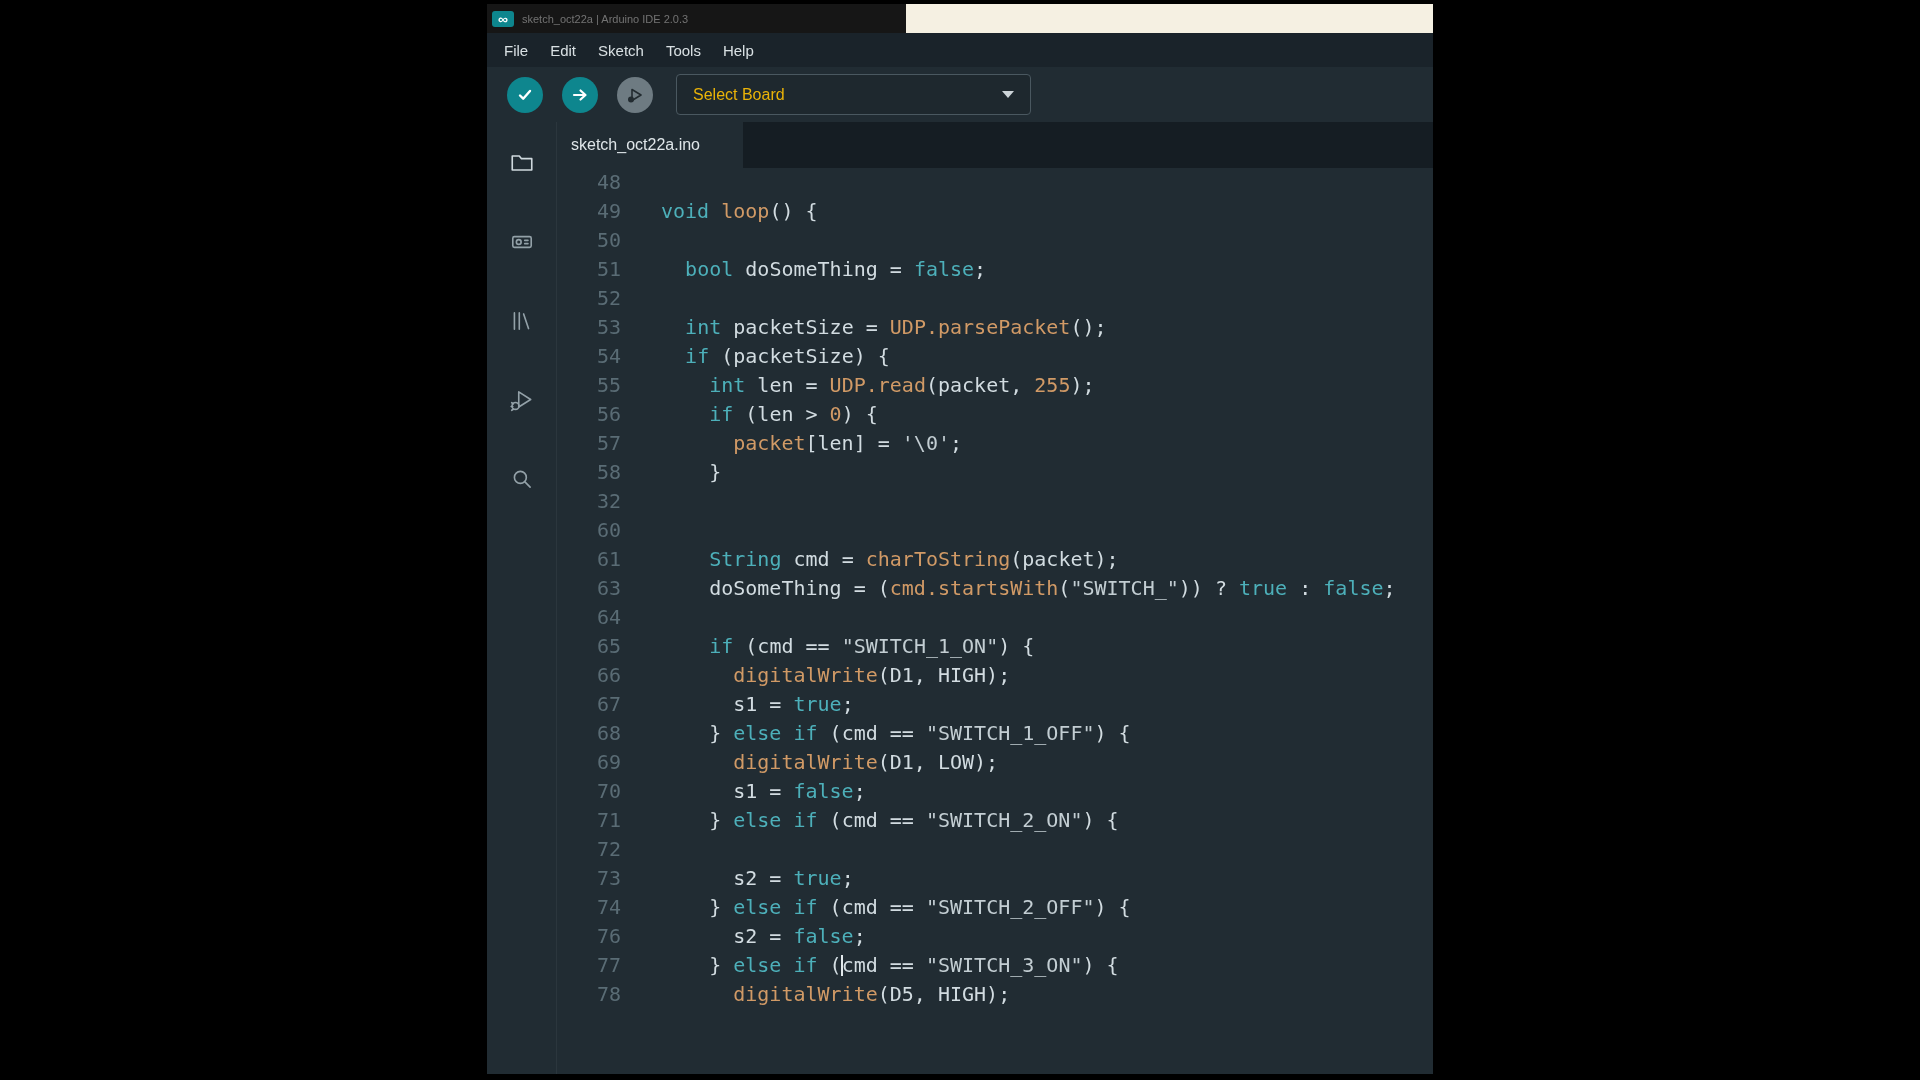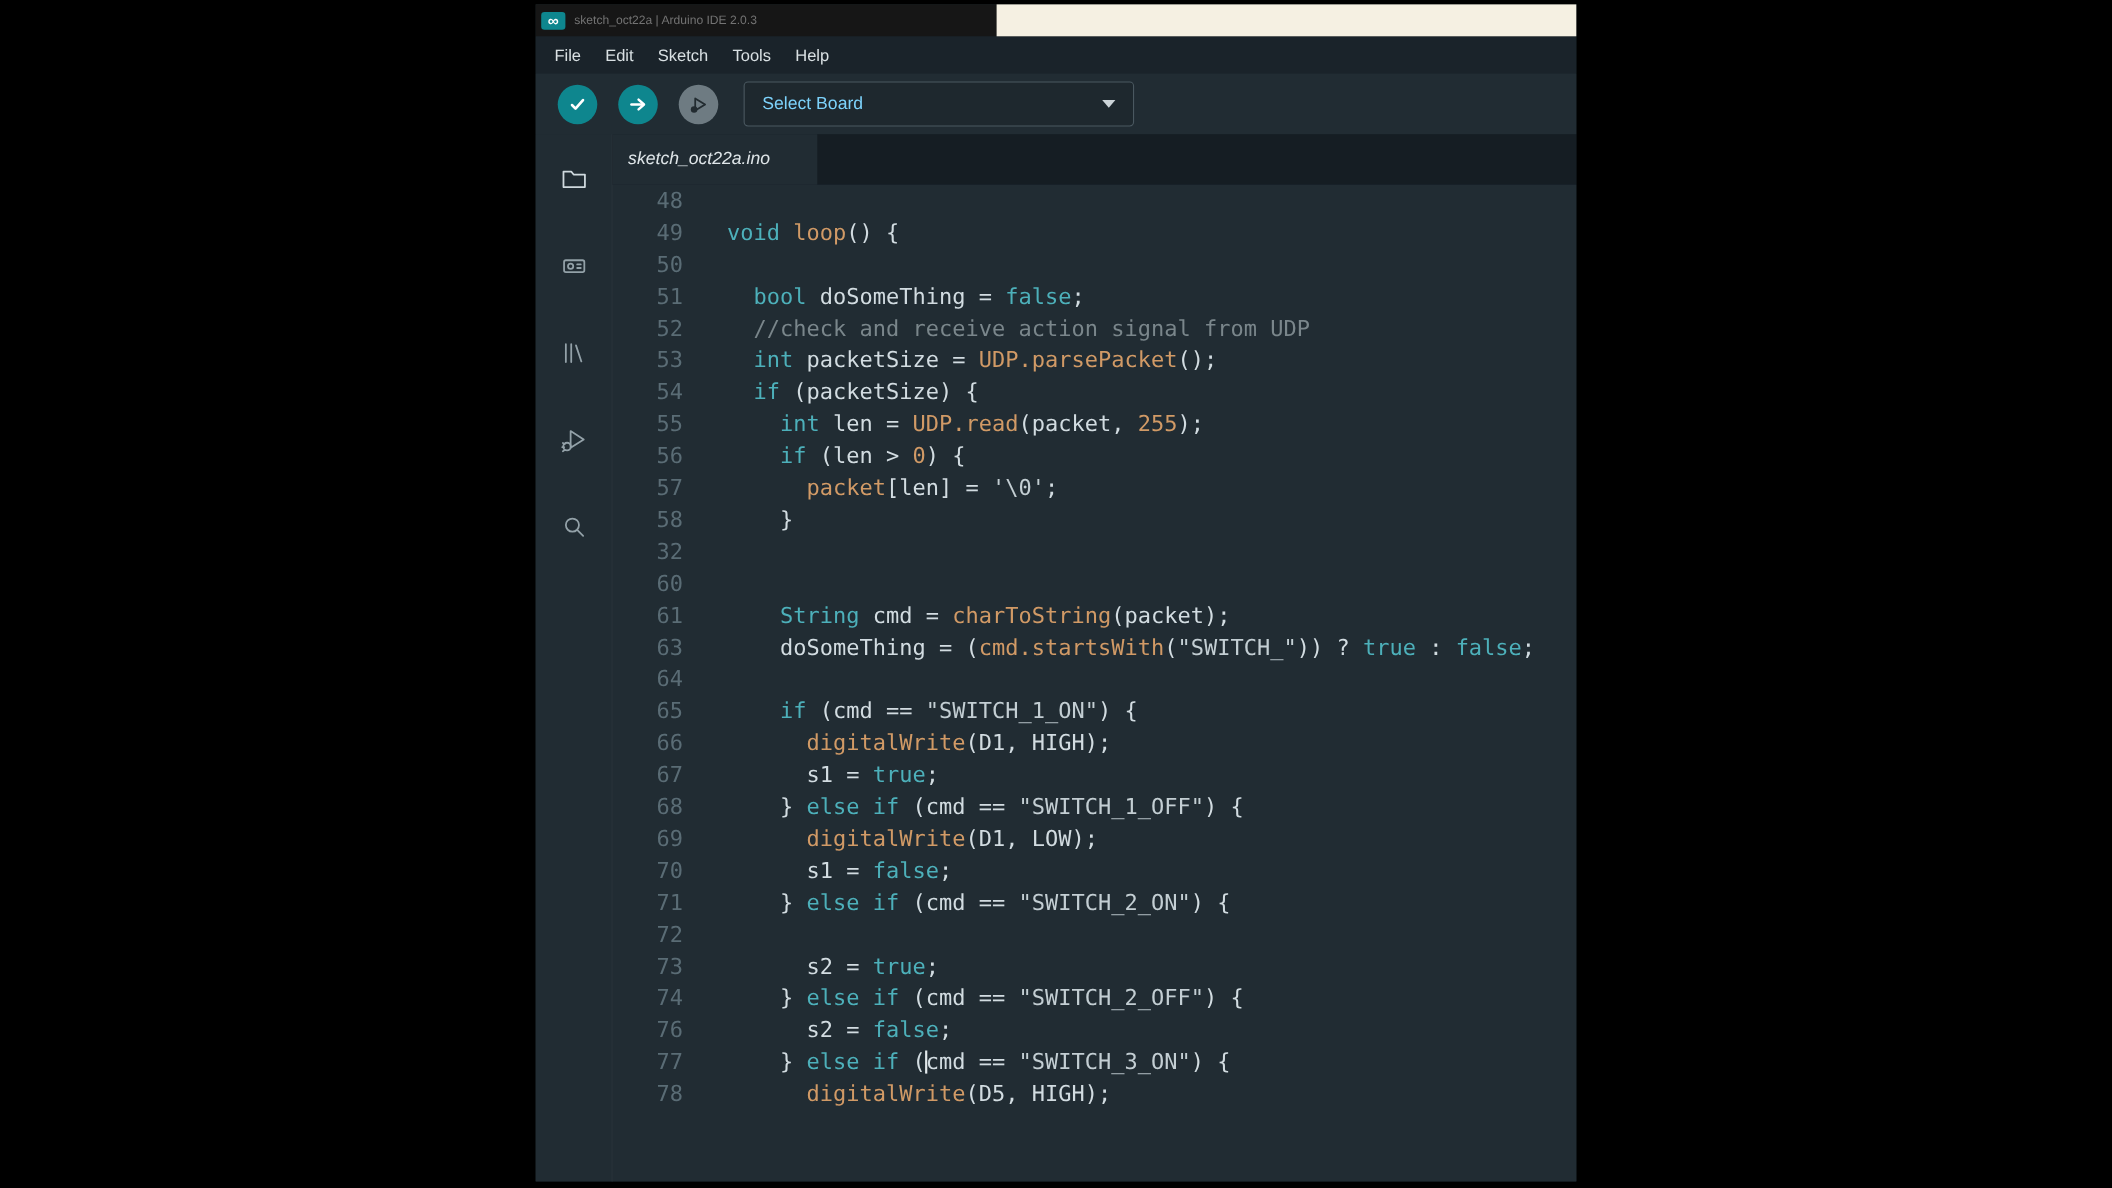--- a/index.html
+++ b/index.html
@@ -83,21 +83,21 @@
   }
   .tb-btn.disabled{ background:#6e7b82; }
   .board-select{
     margin-left:4px;
     width:355px; height:41px;
     background:#1e282e;
     border:1px solid var(--border);
     border-radius:4px;
     display:flex; align-items:center; justify-content:space-between;
     padding:16px 16px;
-    color:#7dd3fc; font-size:16px;
+    color:#eab308; font-size:16px;
     cursor:pointer;
   }
   .dd-caret{
     width:0;height:0;
     border-left:6px solid transparent;
     border-right:6px solid transparent;
     border-top:7px solid #ccd4d8;
   }
   
   .main{ flex:1; display:flex; min-height:0; }
@@ -117,21 +117,21 @@
     background:var(--tabbar-bg);
     display:flex;
   }
   .tab{
     height:100%; width:186px;
     display:flex; align-items:center;
     padding:0 14px;
     font-size:16px; color:#dfe6e9;
     cursor:pointer;
   }
-  .tab.active{ background:var(--editor-bg);font-style:italic; }
+  .tab.active{ background:var(--editor-bg); }
   
   .editor{
     flex:1; background:var(--editor-bg);
     font-family:"DejaVu Sans Mono", monospace;
     font-size:20px;
     overflow:hidden;
   }
   .line{ height:29px; line-height:29px; display:flex; }
   .num{
     width:64px; flex:0 0 64px;
@@ -253,21 +253,21 @@
             <div class="line">
               <div class="num">50</div>
               <div class="code"></div>
             </div>
             <div class="line">
               <div class="num">51</div>
               <div class="code"><span class="tok-d">  </span><span class="tok-k">bool</span><span class="tok-d"> doSomeThing = </span><span class="tok-k">false</span><span class="tok-d">;</span></div>
             </div>
             <div class="line">
               <div class="num">52</div>
-              <div class="code"><span class="tok-d">  </span><span class="tok-c">//check and receive action signal from UDP</span></div>
+              <div class="code"><span class="tok-d">  </span></div>
             </div>
             <div class="line">
               <div class="num">53</div>
               <div class="code"><span class="tok-d">  </span><span class="tok-k">int</span><span class="tok-d"> packetSize = </span><span class="tok-f">UDP.parsePacket</span><span class="tok-d">();</span></div>
             </div>
             <div class="line">
               <div class="num">54</div>
               <div class="code"><span class="tok-d">  </span><span class="tok-k">if</span><span class="tok-d"> (packetSize) {</span></div>
             </div>
             <div class="line">

